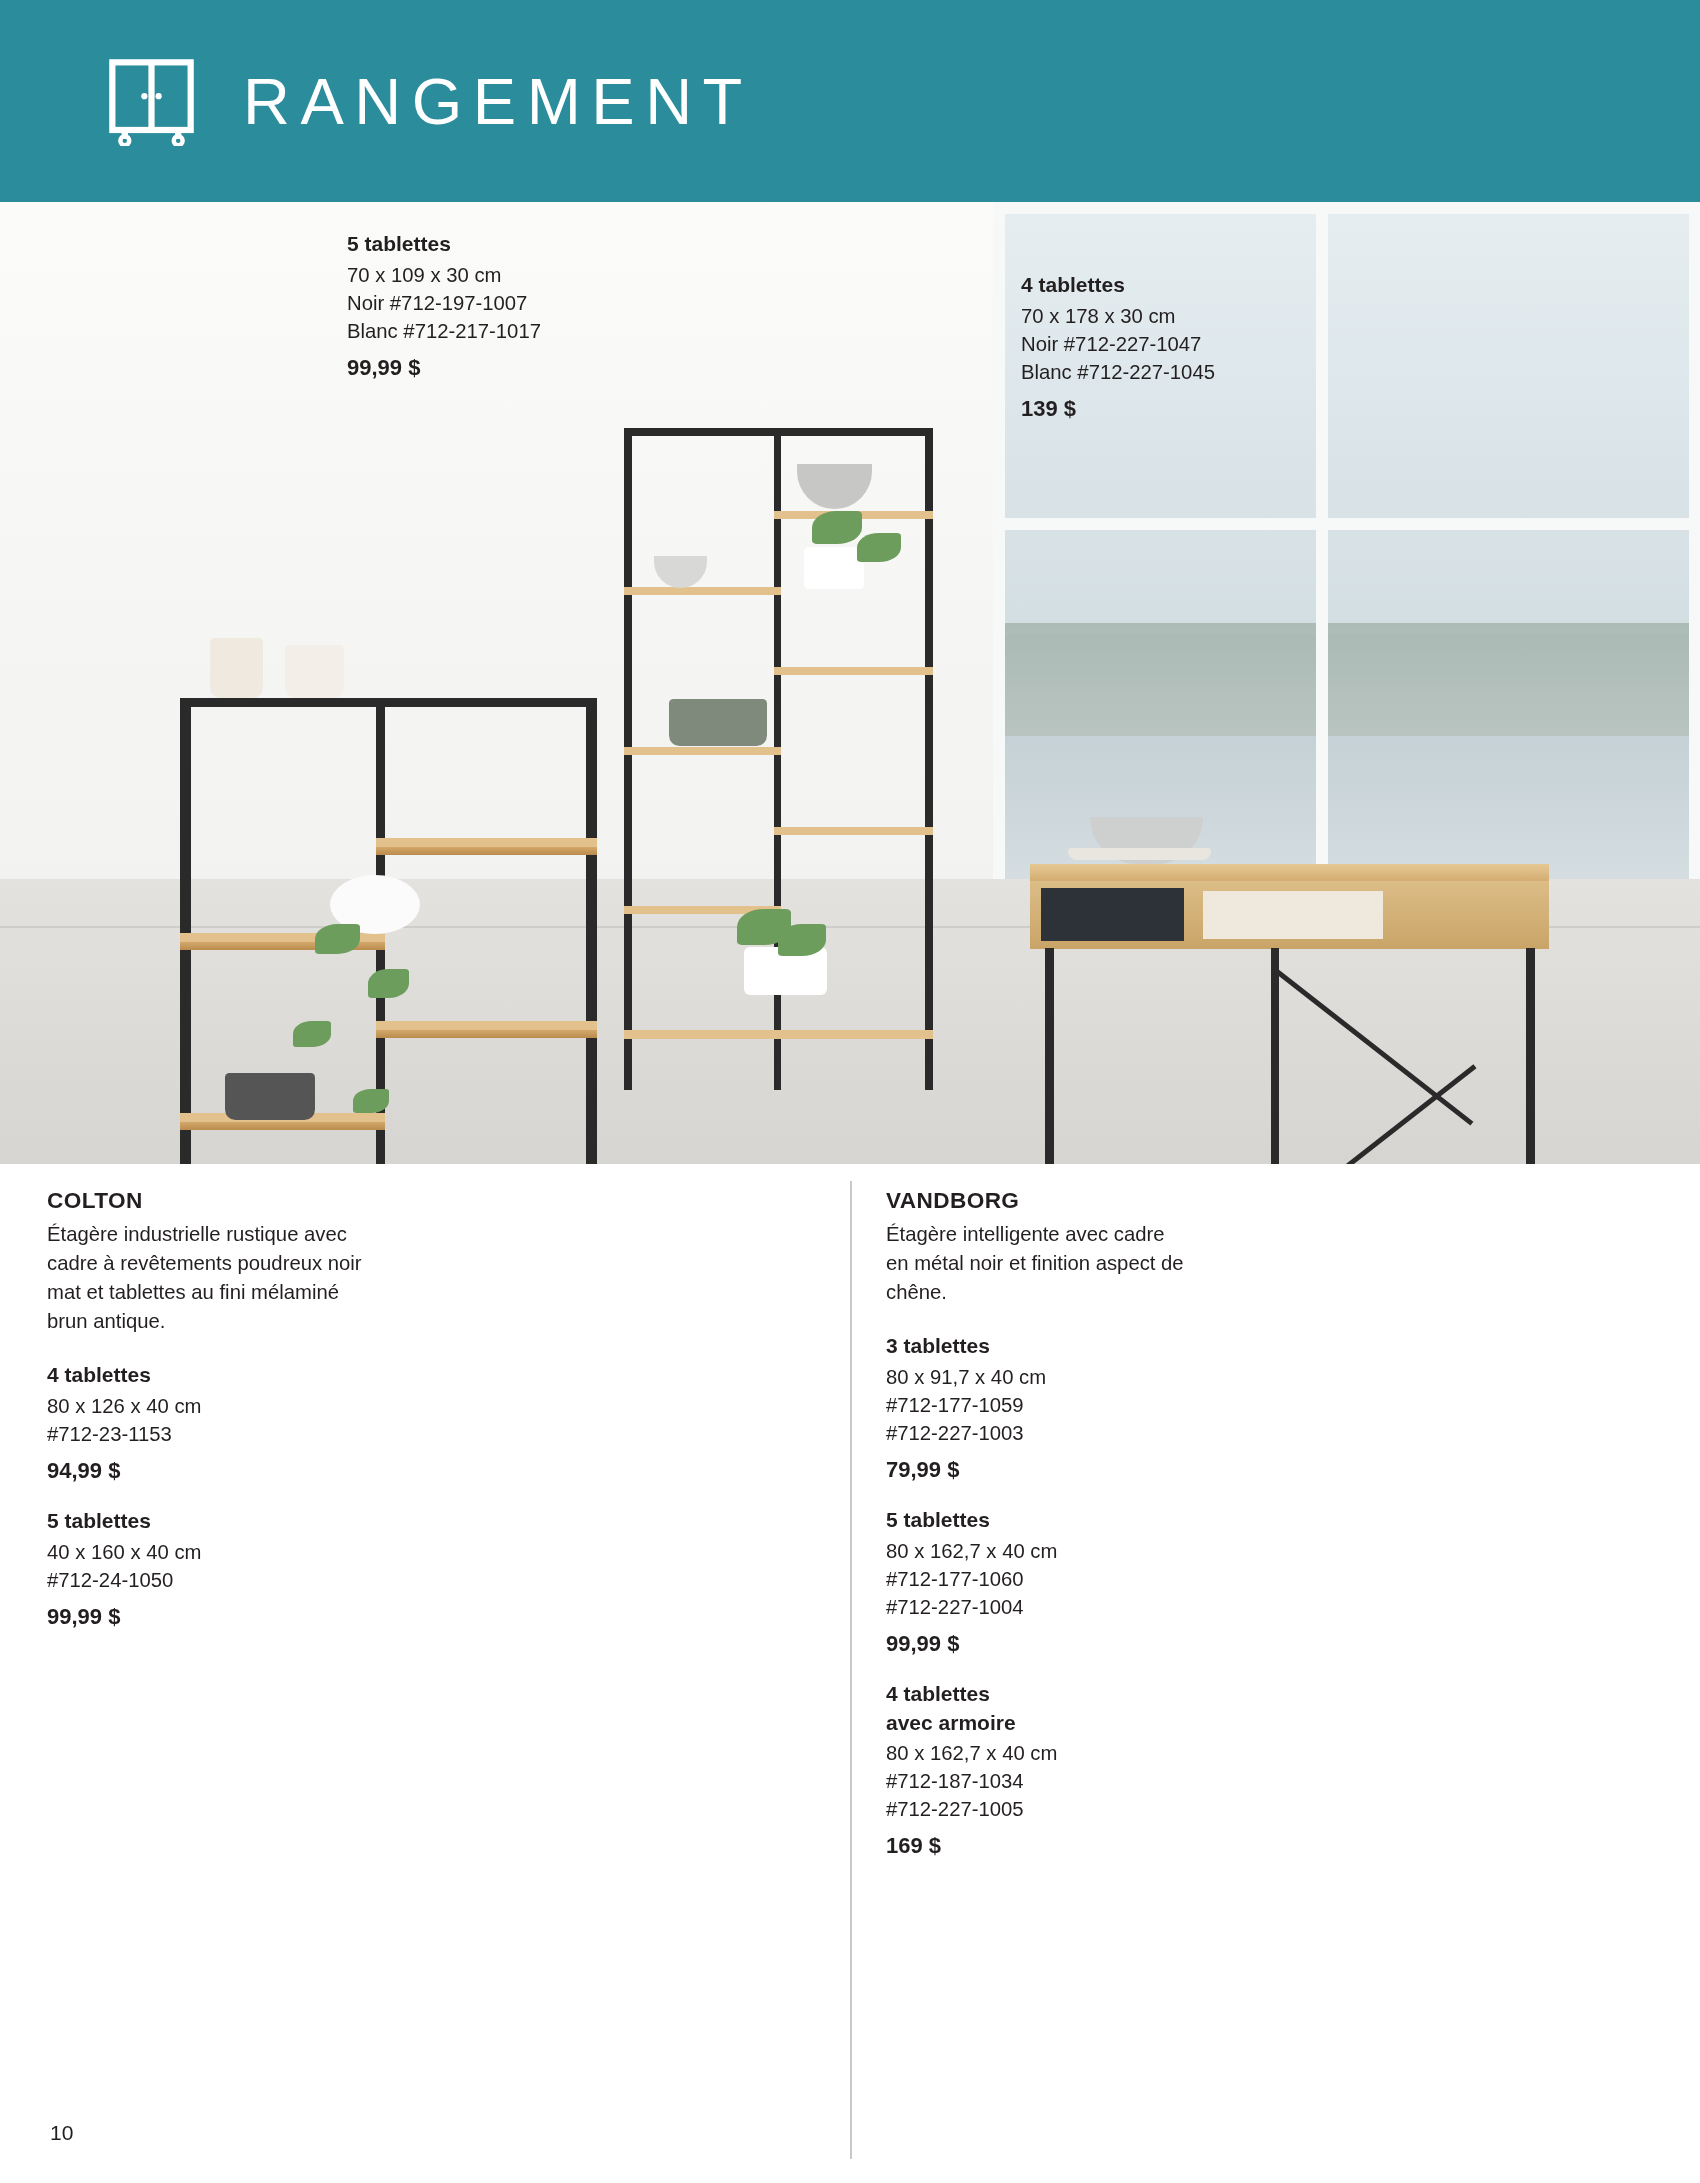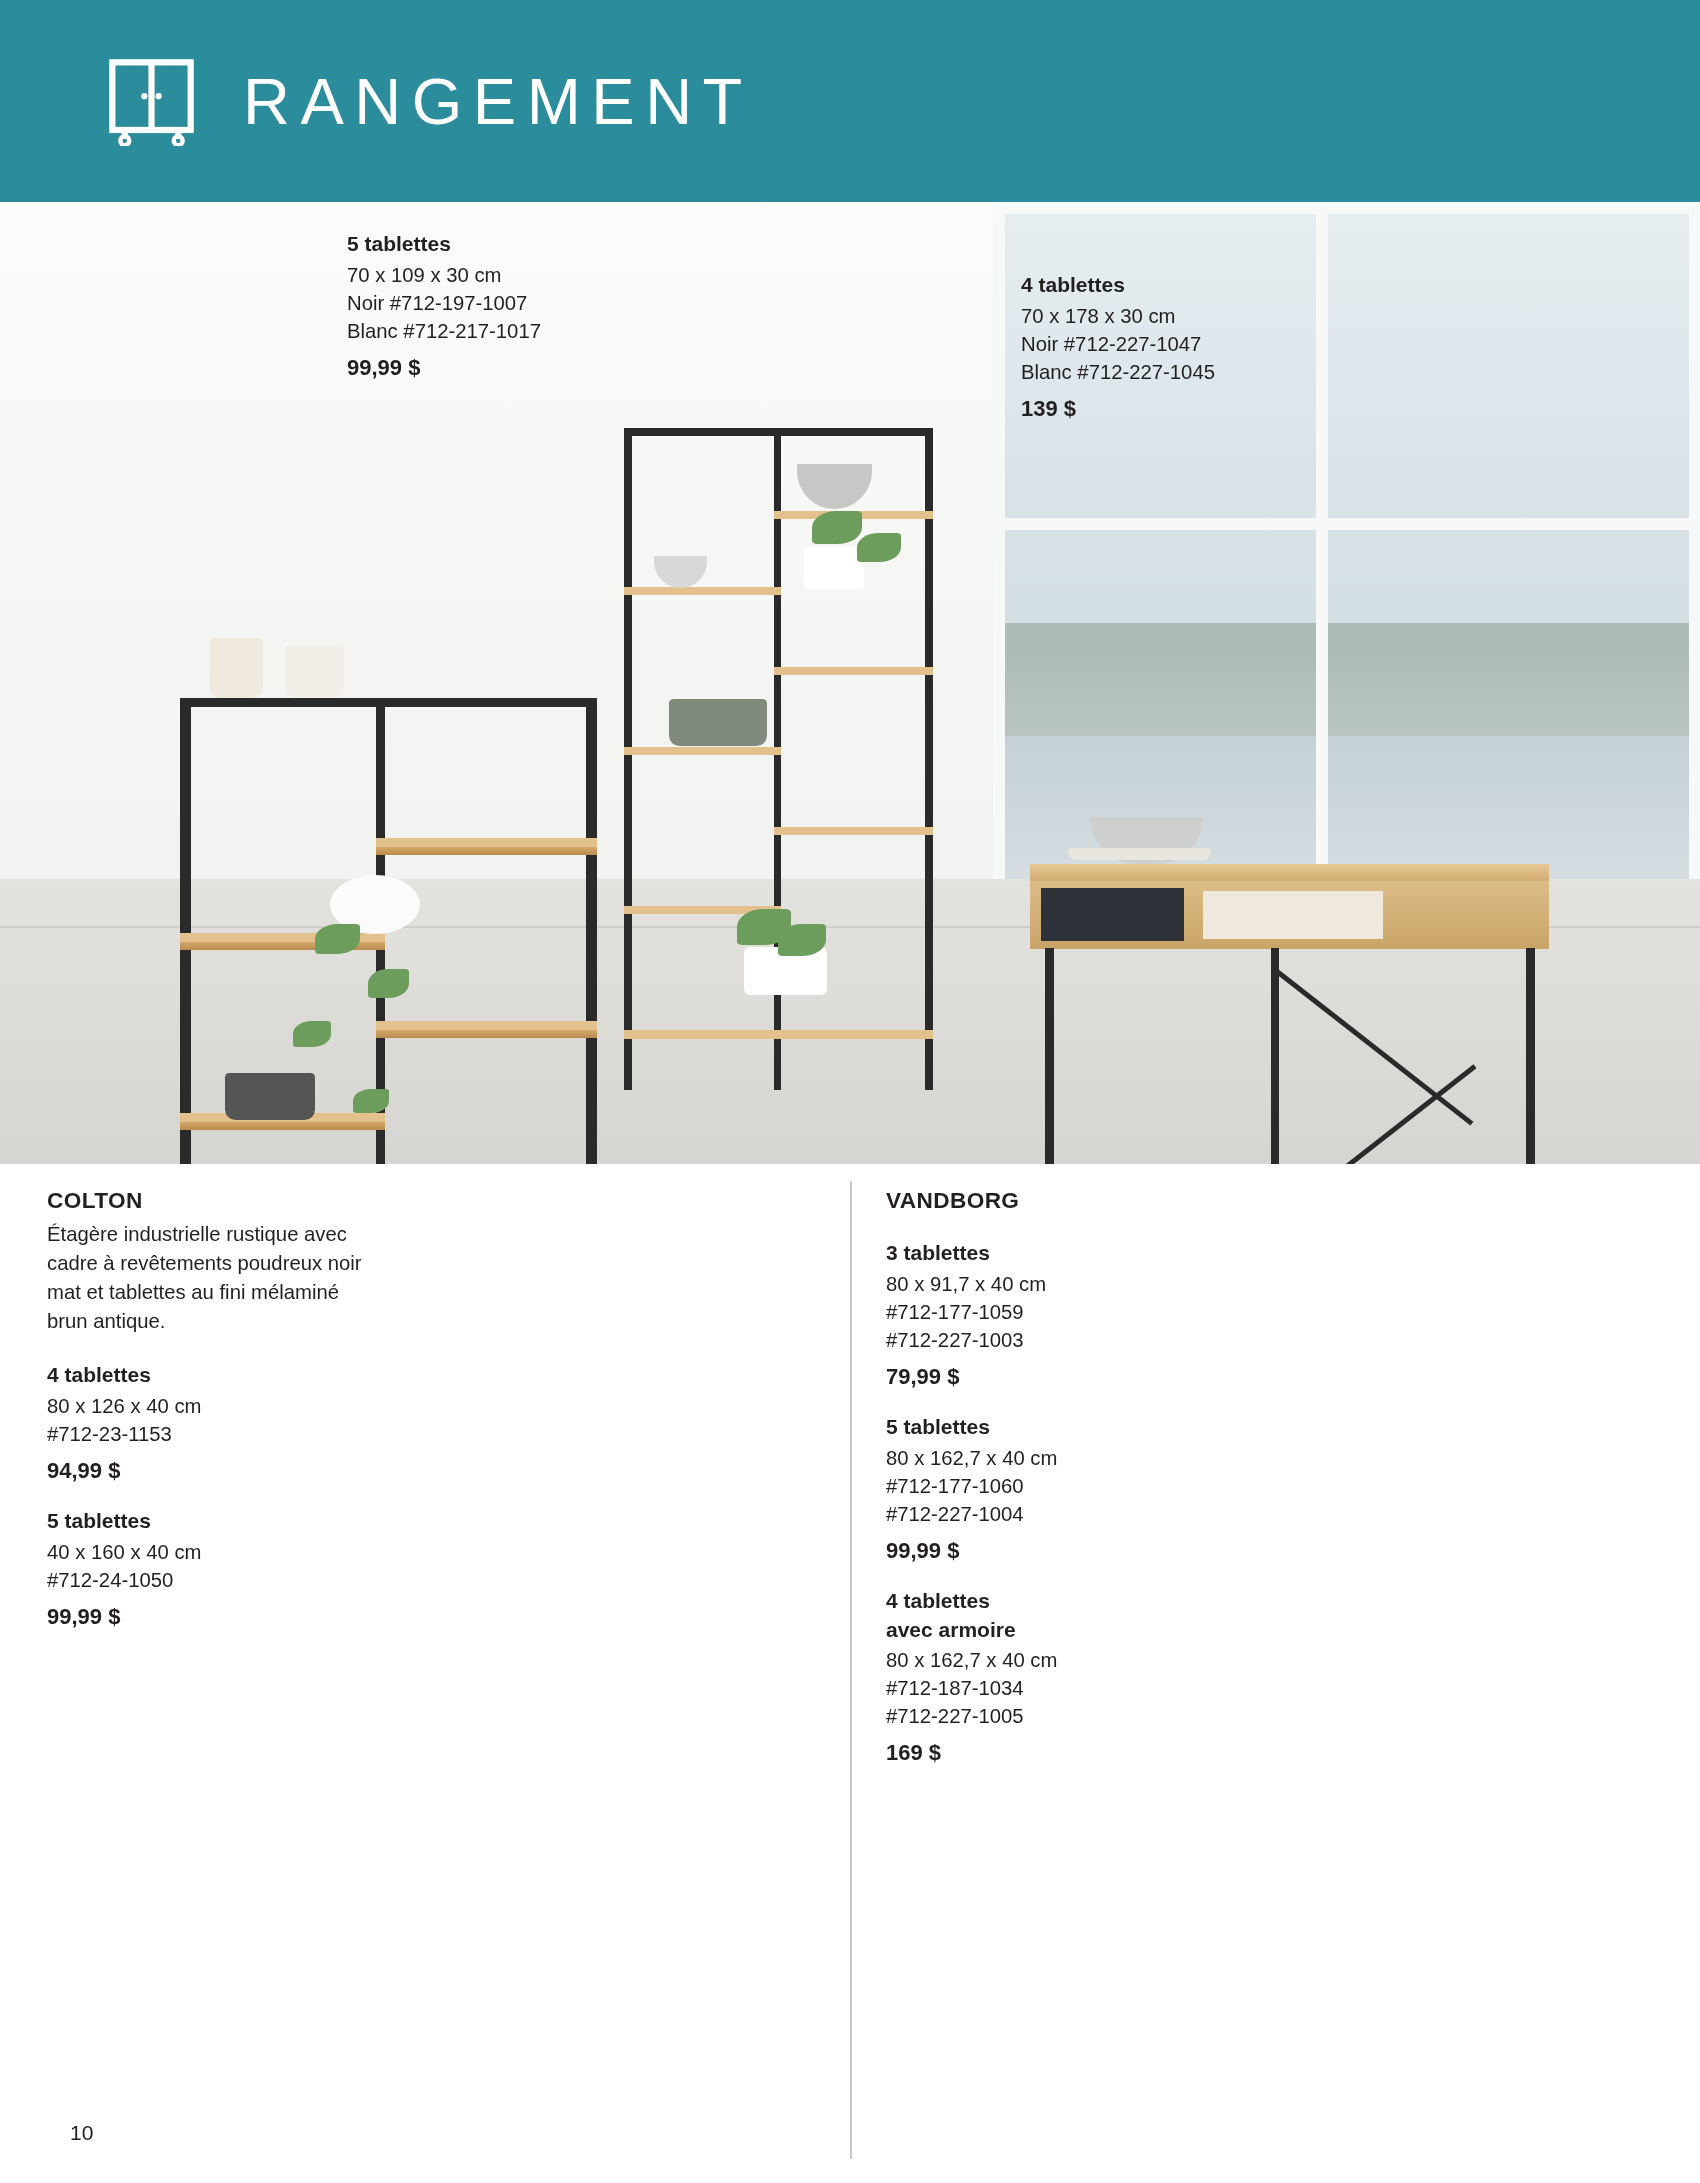--- a/index.html
+++ b/index.html
@@ -113,21 +113,21 @@
   
   .bottom { position: absolute; left: 0; top: 1164px; width: 1700px; height: 1019px; background:#fff; }
   .divider {
     position: absolute; left: 850px; top: 1181px; width: 1.5px; height: 978px;
     background: #c9c9c9;
   }
   .col-left { position: absolute; left: 47px; top: 1188px; width: 316px; }
   .col-right { position: absolute; left: 886px; top: 1188px; width: 301px; }
 
   .page-num {
-    position: absolute; left: 50px; top: 2121px; font-size: 21px; color: #231f20; margin-left: 20px;
+    position: absolute; left: 50px; top: 2121px; font-size: 21px; color: #231f20;
   }
 </style>
 </head>
 <body>
 
 <div class="header">
   <svg class="header-icon" viewBox="0 0 100 100">
     <rect x="6" y="6" width="88" height="76" fill="none" stroke="#ffffff" stroke-width="7"></rect>
     <line x1="50" y1="6" x2="50" y2="82" stroke="#ffffff" stroke-width="7"></line>
     <circle cx="42" cy="44" r="3.5" fill="#ffffff"></circle>
@@ -259,20 +259,21 @@
     <div style="margin-top:25.6px;">
       <div class="spec-title">5 tablettes</div>
       <div class="spec-line">40 x 160 x 40 cm</div>
       <div class="spec-line">#712-24-1050</div>
       <div class="price">99,99 $</div>
     </div>
   </div>
 
   <div class="col-right" style="top:24px;">
     <div class="prod-name">VANDBORG</div>
+    <div class="prod-desc">Étagère intelligente avec cadre en métal noir et finition aspect de chêne.</div>
 
     <div style="margin-top:27px;">
       <div class="spec-title">3 tablettes</div>
       <div class="spec-line">80 x 91,7 x 40 cm</div>
       <div class="spec-line">#712-177-1059</div>
       <div class="spec-line">#712-227-1003</div>
       <div class="price">79,99 $</div>
     </div>
 
     <div style="margin-top:25.6px;">

